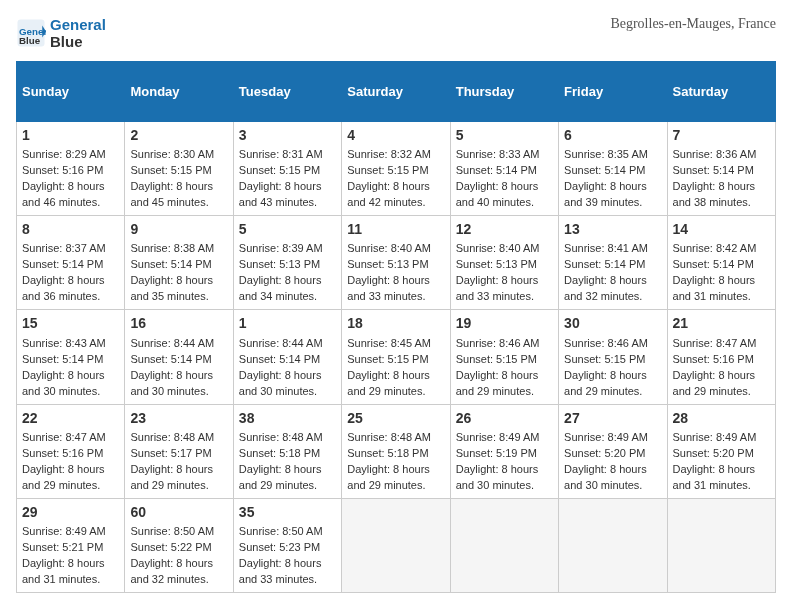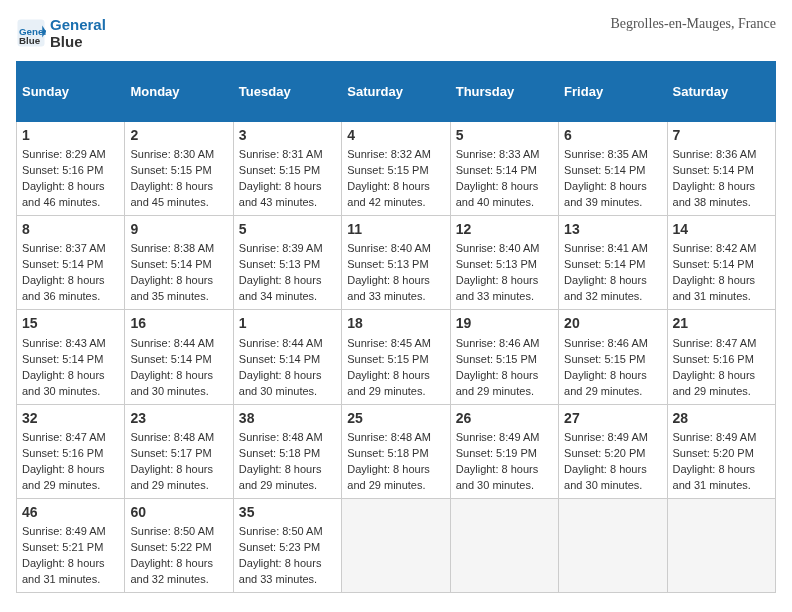--- a/index.html
+++ b/index.html
@@ -263,39 +263,39 @@
       </td>
         <td>
         <span class="day-num">19</span>
         <div class="day-info">
           Sunrise: 8:46 AM<br>
           Sunset: 5:15 PM<br>
           Daylight: 8 hours and 29 minutes.
         </div>
       </td>
         <td>
-        <span class="day-num">20</span>
+        <span class="day-num">30</span>
         <div class="day-info">
           Sunrise: 8:46 AM<br>
           Sunset: 5:15 PM<br>
           Daylight: 8 hours and 29 minutes.
         </div>
       </td>
         <td>
         <span class="day-num">21</span>
         <div class="day-info">
           Sunrise: 8:47 AM<br>
           Sunset: 5:16 PM<br>
           Daylight: 8 hours and 29 minutes.
         </div>
       </td>
       </tr>
       <tr class="week-row">
         <td>
-        <span class="day-num">32</span>
+        <span class="day-num">22</span>
         <div class="day-info">
           Sunrise: 8:47 AM<br>
           Sunset: 5:16 PM<br>
           Daylight: 8 hours and 29 minutes.
         </div>
       </td>
         <td>
         <span class="day-num">23</span>
         <div class="day-info">
           Sunrise: 8:48 AM<br>
@@ -339,21 +339,21 @@
         <span class="day-num">28</span>
         <div class="day-info">
           Sunrise: 8:49 AM<br>
           Sunset: 5:20 PM<br>
           Daylight: 8 hours and 31 minutes.
         </div>
       </td>
       </tr>
       <tr class="week-row">
         <td>
-        <span class="day-num">46</span>
+        <span class="day-num">29</span>
         <div class="day-info">
           Sunrise: 8:49 AM<br>
           Sunset: 5:21 PM<br>
           Daylight: 8 hours and 31 minutes.
         </div>
       </td>
         <td>
         <span class="day-num">60</span>
         <div class="day-info">
           Sunrise: 8:50 AM<br>

